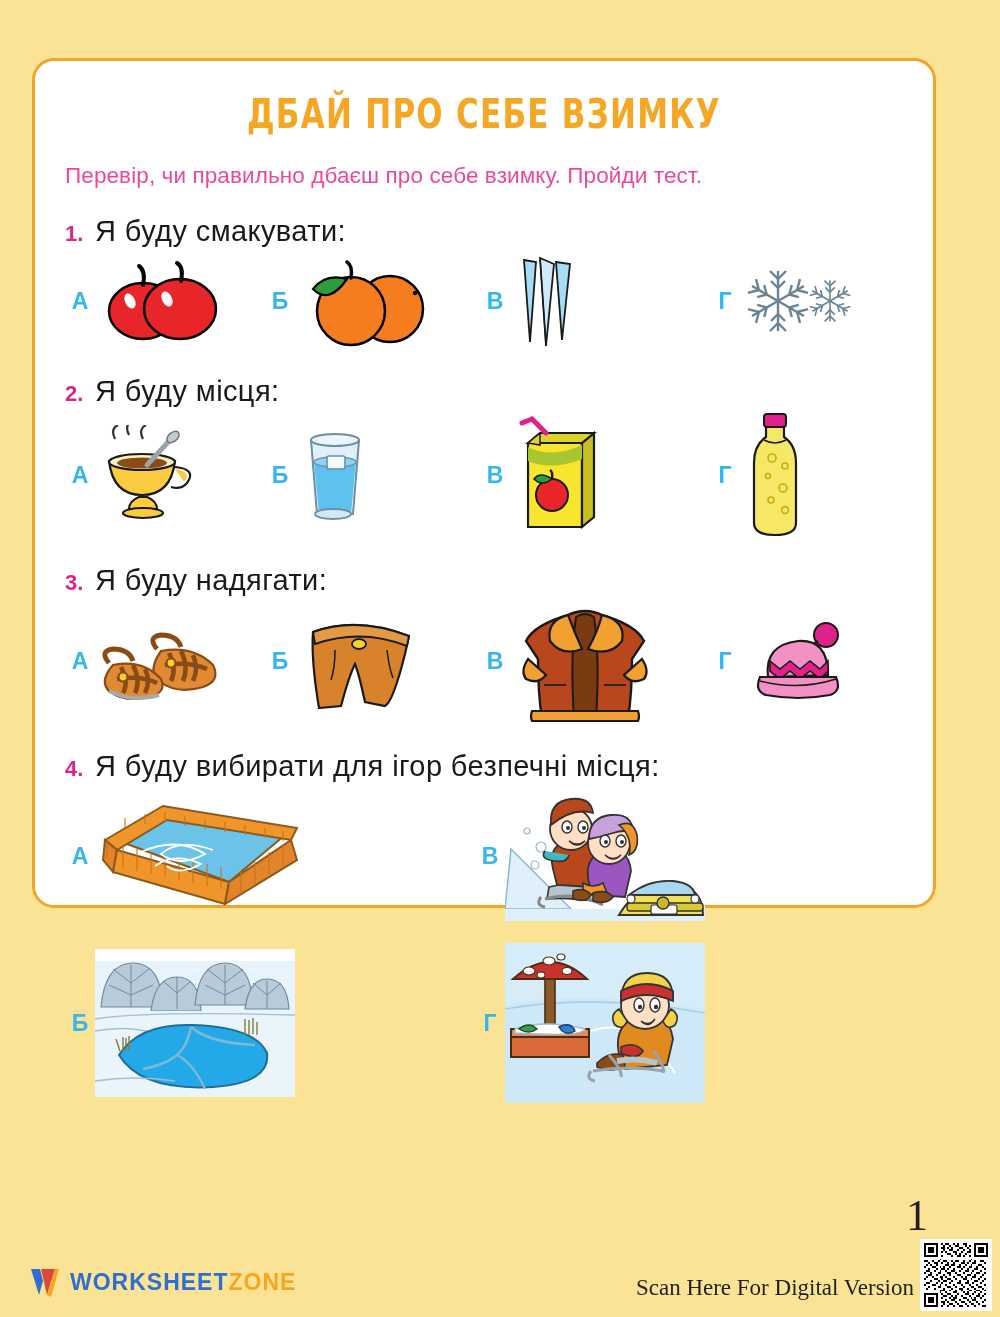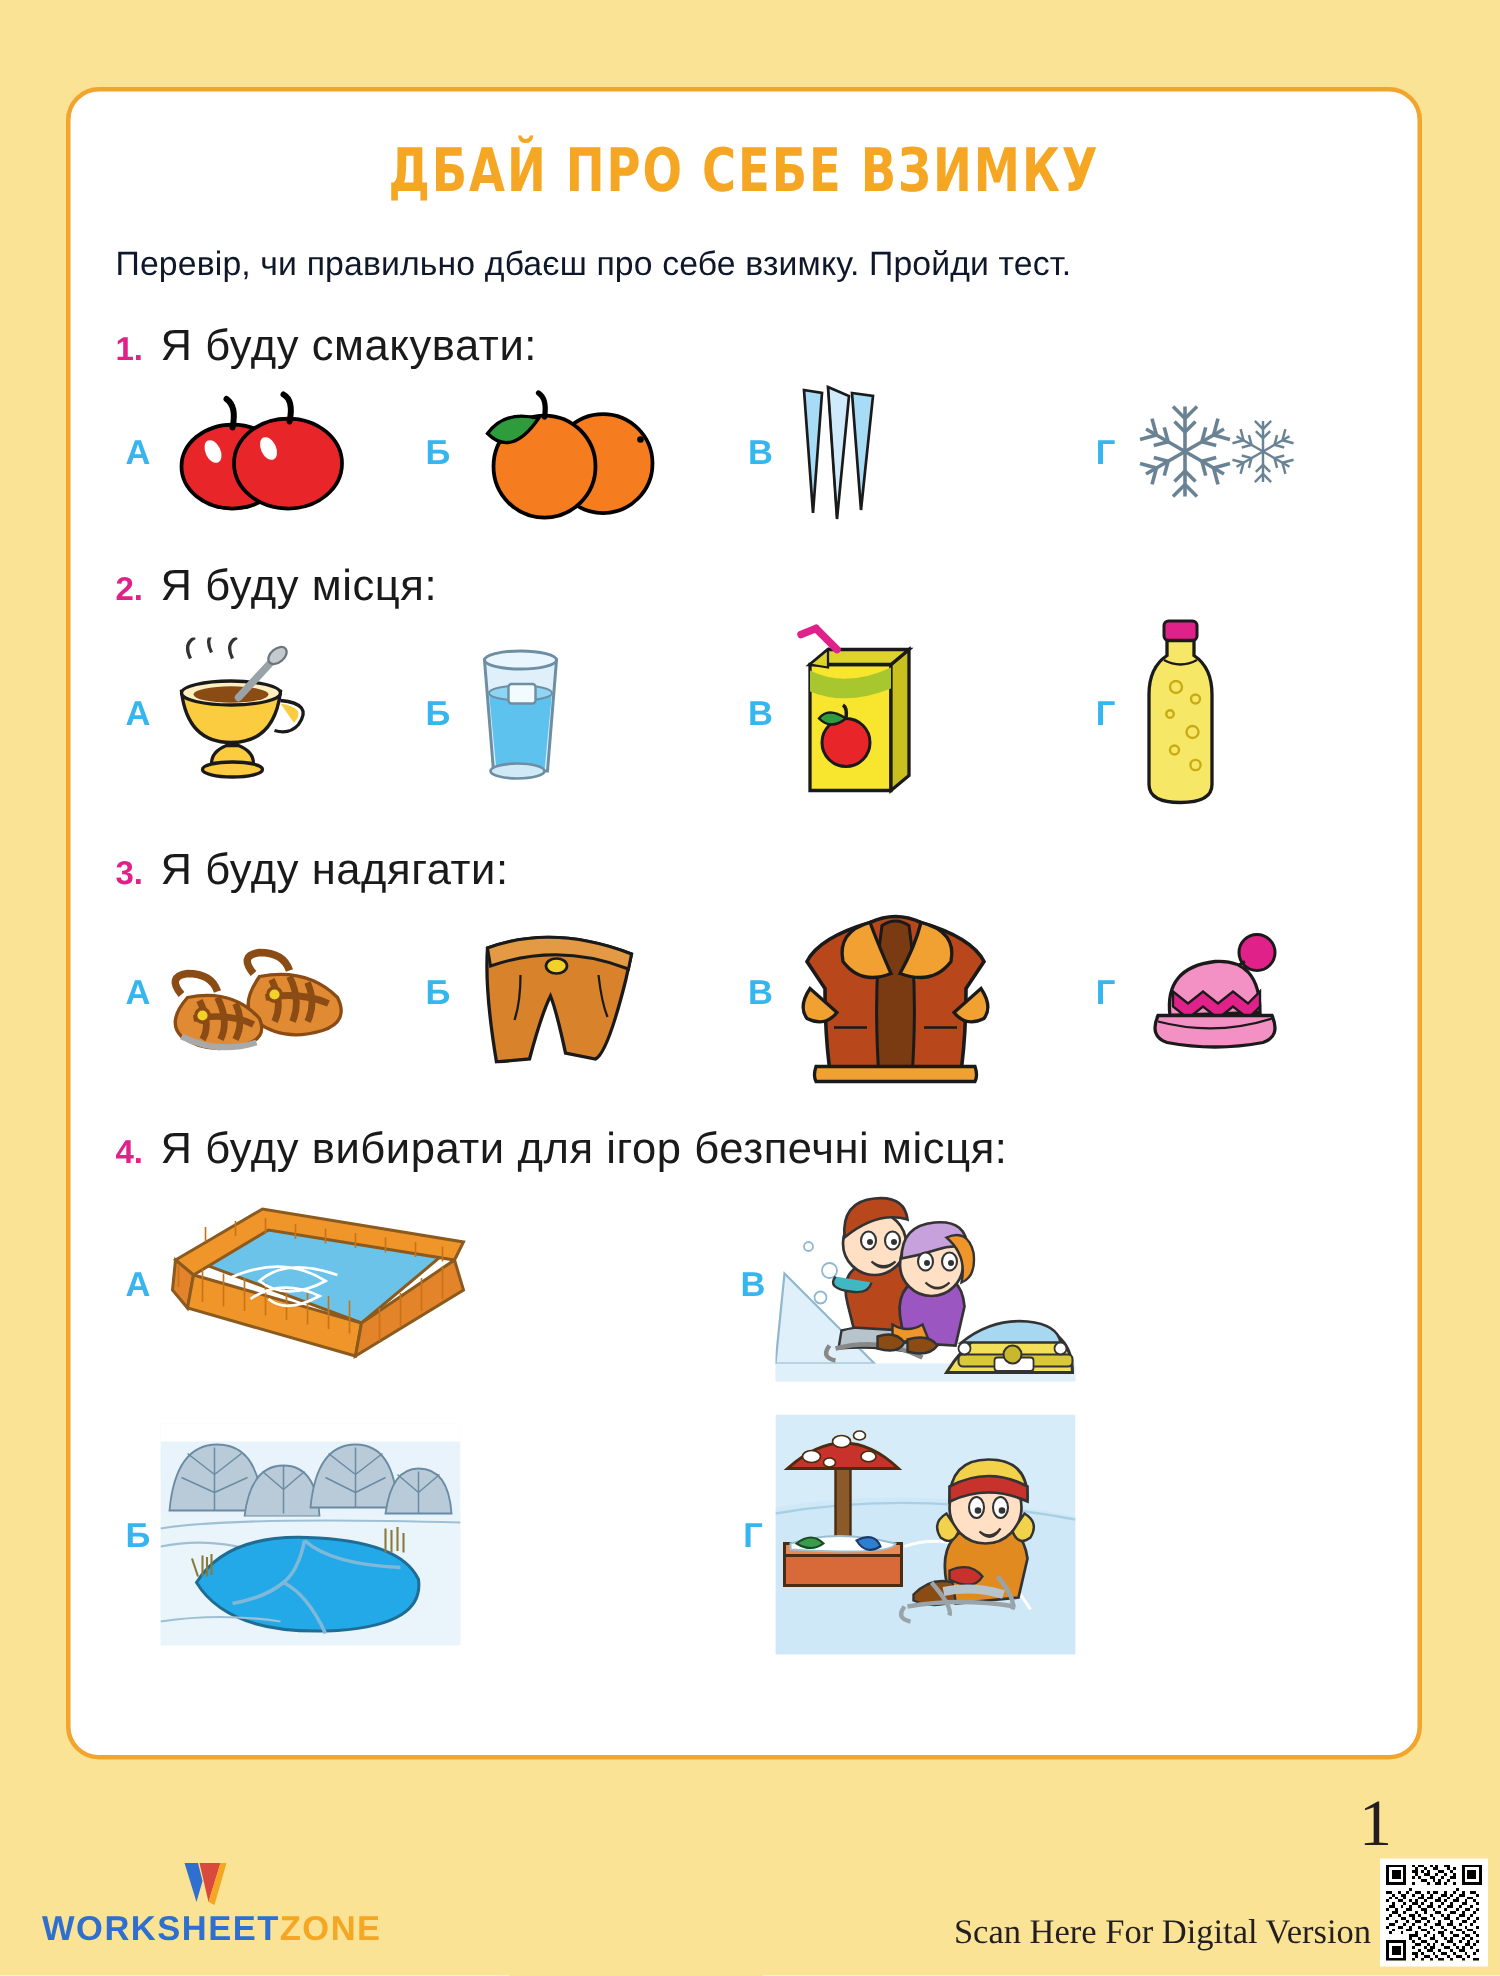--- a/index.html
+++ b/index.html
@@ -5,40 +5,40 @@
   * { box-sizing: border-box; margin: 0; padding: 0; }
   body {
     width: 1000px; height: 1317px;
     background: #fae394;
     font-family: "Liberation Sans", sans-serif;
     position: relative;
     overflow: hidden;
   }
   .card {
     position: absolute;
-    left: 44px; top: 58px;
-    width: 904px; height: 1115px;
+    left: 32px; top: 58px;
+    width: 904px; height: 850px;
     background: #ffffff;
     border: 3px solid #f2a52c;
     border-radius: 22px;
   }
   .title {
     text-align: center;
     color: #f5a623;
     font-size: 40px;
     font-weight: bold;
     letter-spacing: 1.5px;
     margin-top: 30px;
     font-family: "DejaVu Sans Condensed", "Liberation Sans Narrow", "Liberation Sans", sans-serif;
     transform: scaleX(0.86);
   }
   .subtitle {
     margin: 26px 0 0 30px;
     font-size: 22.5px;
-    color: #0f172a;
+    color: #ec4899;
     letter-spacing: 0.1px;
   }
   .q { margin: 26px 0 0 30px; display: flex; align-items: baseline; }
   .q-num { color: #e0218a; font-size: 22px; font-weight: bold; width: 30px; }
   .q-text { font-size: 29px; color: #1a1a1a; letter-spacing: 0.4px; }
   .row { display: flex; align-items: center; margin-left: 30px; margin-top: 6px; }
   .opt { display: flex; align-items: center; }
   .letter {
     color: #36b6ef; font-size: 23px; font-weight: bold;
     width: 30px; text-align: center; flex: none;
@@ -46,21 +46,21 @@
   .art { flex: none; display: flex; align-items: center; justify-content: center; }
   .q4wrap { margin-left: 30px; }
   .q4row { display: flex; align-items: center; margin-top: 8px; }
   .q4cell { display: flex; align-items: center; }
   .pagenum {
     position: absolute; right: 72px; top: 1190px;
     font-size: 44px; color: #231f20;
     font-family: "Liberation Serif", serif;
   }
   .footer { position: absolute; left: 0; bottom: 0; width: 1000px; height: 80px; }
-  .logo { position: absolute; left: 28px; bottom: 18px; display: flex; align-items: center; flex-direction: column; }
+  .logo { position: absolute; left: 28px; bottom: 18px; display: flex; align-items: center; }
   .logo-mark { width: 34px; height: 34px; margin-right: 8px; }
   .logo-txt { font-size: 23px; font-weight: bold; letter-spacing: 1px;
               font-family: "Liberation Sans Narrow", "Liberation Sans", sans-serif; }
   .lw { color: #2f6fd0; } .lz { color: #f5a623; }
   .scan { position: absolute; right: 86px; bottom: 16px; font-size: 23px; color: #231f20;
           font-family: Liberation Serif, serif; }
   .qr { position: absolute; right: 8px; bottom: 6px; width: 72px; height: 72px;
         background: #fff; padding: 4px; }
   svg { display: block; }
 </style>

